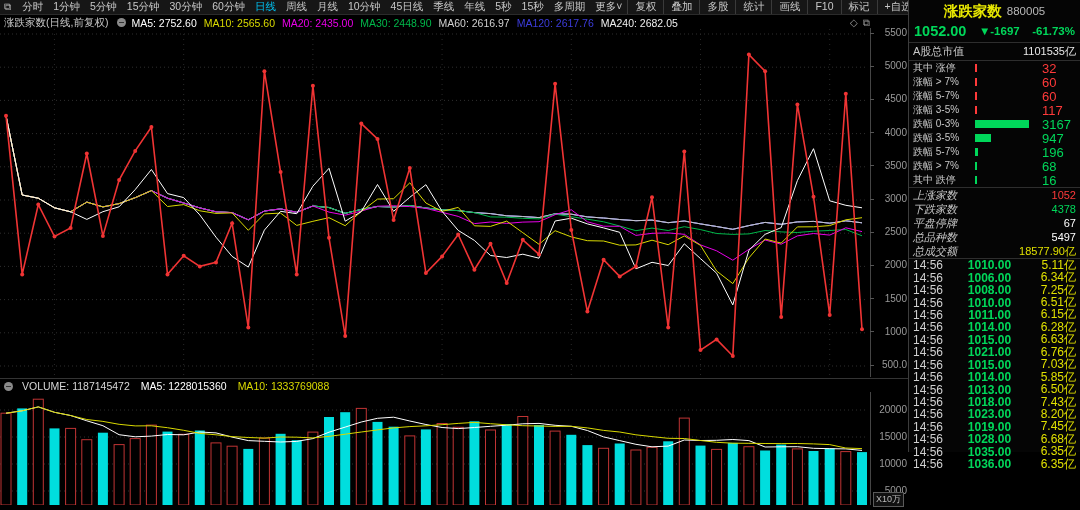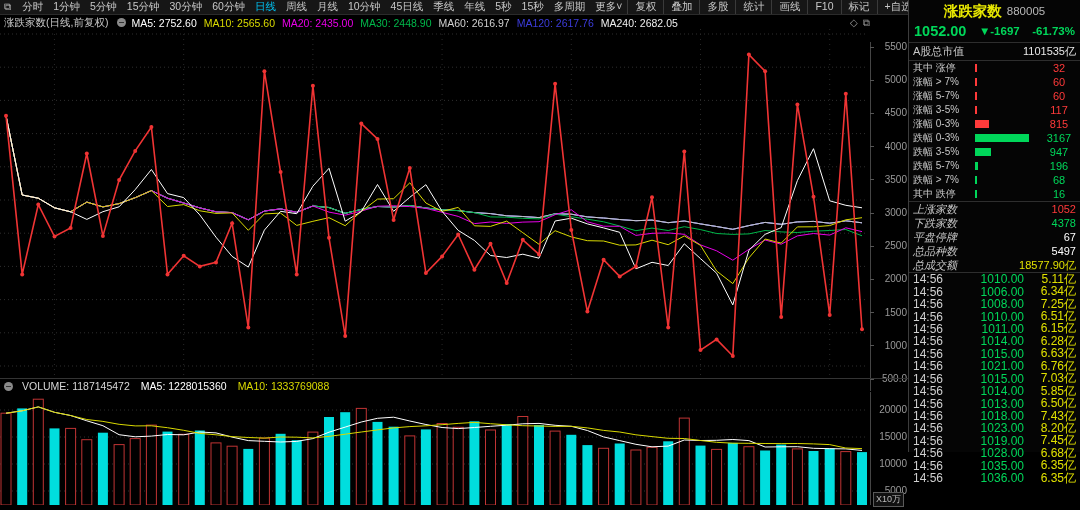--- a/index.html
+++ b/index.html
@@ -60,26 +60,26 @@
   .sb-quote .px { color:#00d75a; font-weight:bold; font-size:14.5px; }
   .sb-quote .chg,.sb-quote .pct { color:#00d75a; font-weight:bold; font-size:11.5px; }
   .sb-div { border-top:1px solid #2e2e2e; }
   .sb-row { display:flex; align-items:center; padding:0 4px; }
   .cap-row { height:17px; justify-content:space-between;text-align:right; }
   .cap-row .lbl { color:#c8c8c8; } .cap-row .val { color:#e8e8e8; }
   .band-row { height:14px; }
   .band-row .lbl { width:62px; color:#c8c8c8; font-size:10px; }
   .band-row .track { flex:1; height:8px; position:relative; }
   .band-row .bar { position:absolute; left:0; top:0; height:8px; }
-  .band-row .val { width:34px; text-align:center; font-size:11px; }
+  .band-row .val { width:34px; text-align:left; font-size:13px; }
   .stat-row { height:14px; justify-content:space-between; font-size:11px; }
   .stat-row .lbl { color:#c8c8c8;font-style:italic; }
   .tick-row { height:12.45px; font-size:12px; }
   .tick-row .t { width:42px; color:#d0d0d0; }
-  .tick-row .p { flex:1; text-align:right; color:#00d75a; }
+  .tick-row .p { flex:1; text-align:center; color:#00d75a;font-weight:bold; }
   .tick-row .a { width:52px; text-align:right; color:#e0e000; }
 </style>
 </head>
 <body>
 
 <div class="app">
 
   <div class="toolbar">
     <span class="win-icon">⧉</span>
     <div class="tb-tabs" id="tb-tabs">
@@ -201,21 +201,21 @@
       <circle cx="748.9" cy="25.6" r="2" fill="#f03434"></circle>
       <circle cx="765.1" cy="42.2" r="2" fill="#f03434"></circle>
       <circle cx="781.2" cy="287.9" r="2" fill="#f03434"></circle>
       <circle cx="797.4" cy="75.4" r="2" fill="#f03434"></circle>
       <circle cx="813.5" cy="167.7" r="2" fill="#f03434"></circle>
       <circle cx="829.7" cy="285.9" r="2" fill="#f03434"></circle>
       <circle cx="845.8" cy="64.8" r="2" fill="#f03434"></circle>
       <circle cx="862.0" cy="300.3" r="2" fill="#f03434"></circle>
     </svg>
 
-  <div class="axis-col" id="main-axis" style="top:42px; height:349px;">
+  <div class="axis-col" id="main-axis" style="top:28px; height:349px;">
       <div class="axis-line"></div>
       <div class="axis-label" style="top: -1px;">5500<i></i></div>
       <div class="axis-label" style="top: 32.2px;">5000<i></i></div>
       <div class="axis-label" style="top: 65.4px;">4500<i></i></div>
       <div class="axis-label" style="top: 98.6px;">4000<i></i></div>
       <div class="axis-label" style="top: 131.8px;">3500<i></i></div>
       <div class="axis-label" style="top: 165px;">3000<i></i></div>
       <div class="axis-label" style="top: 198.2px;">2500<i></i></div>
       <div class="axis-label" style="top: 231.4px;">2000<i></i></div>
       <div class="axis-label" style="top: 264.6px;">1500<i></i></div>
@@ -341,27 +341,20 @@
           <span class="val" style="color: rgb(255, 58, 58);">60</span>
         </div>
         <div class="sb-row band-row">
           <span class="lbl">涨幅 3-5%</span>
           <span class="track">
             <span class="bar" style="width: 1.99495px; background: rgb(255, 58, 58);"></span>
           </span>
           <span class="val" style="color: rgb(255, 58, 58);">117</span>
         </div>
         <div class="sb-row band-row">
-          <span class="lbl">涨幅 0-3%</span>
-          <span class="track">
-            <span class="bar" style="width: 13.8964px; background: rgb(255, 58, 58);"></span>
-          </span>
-          <span class="val" style="color: rgb(255, 58, 58);">815</span>
-        </div>
-        <div class="sb-row band-row">
           <span class="lbl">跌幅 0-3%</span>
           <span class="track">
             <span class="bar" style="width: 54px; background: rgb(0, 215, 90);"></span>
           </span>
           <span class="val" style="color: rgb(0, 215, 90);">3167</span>
         </div>
         <div class="sb-row band-row">
           <span class="lbl">跌幅 3-5%</span>
           <span class="track">
             <span class="bar" style="width: 16.1471px; background: rgb(0, 215, 90);"></span>

